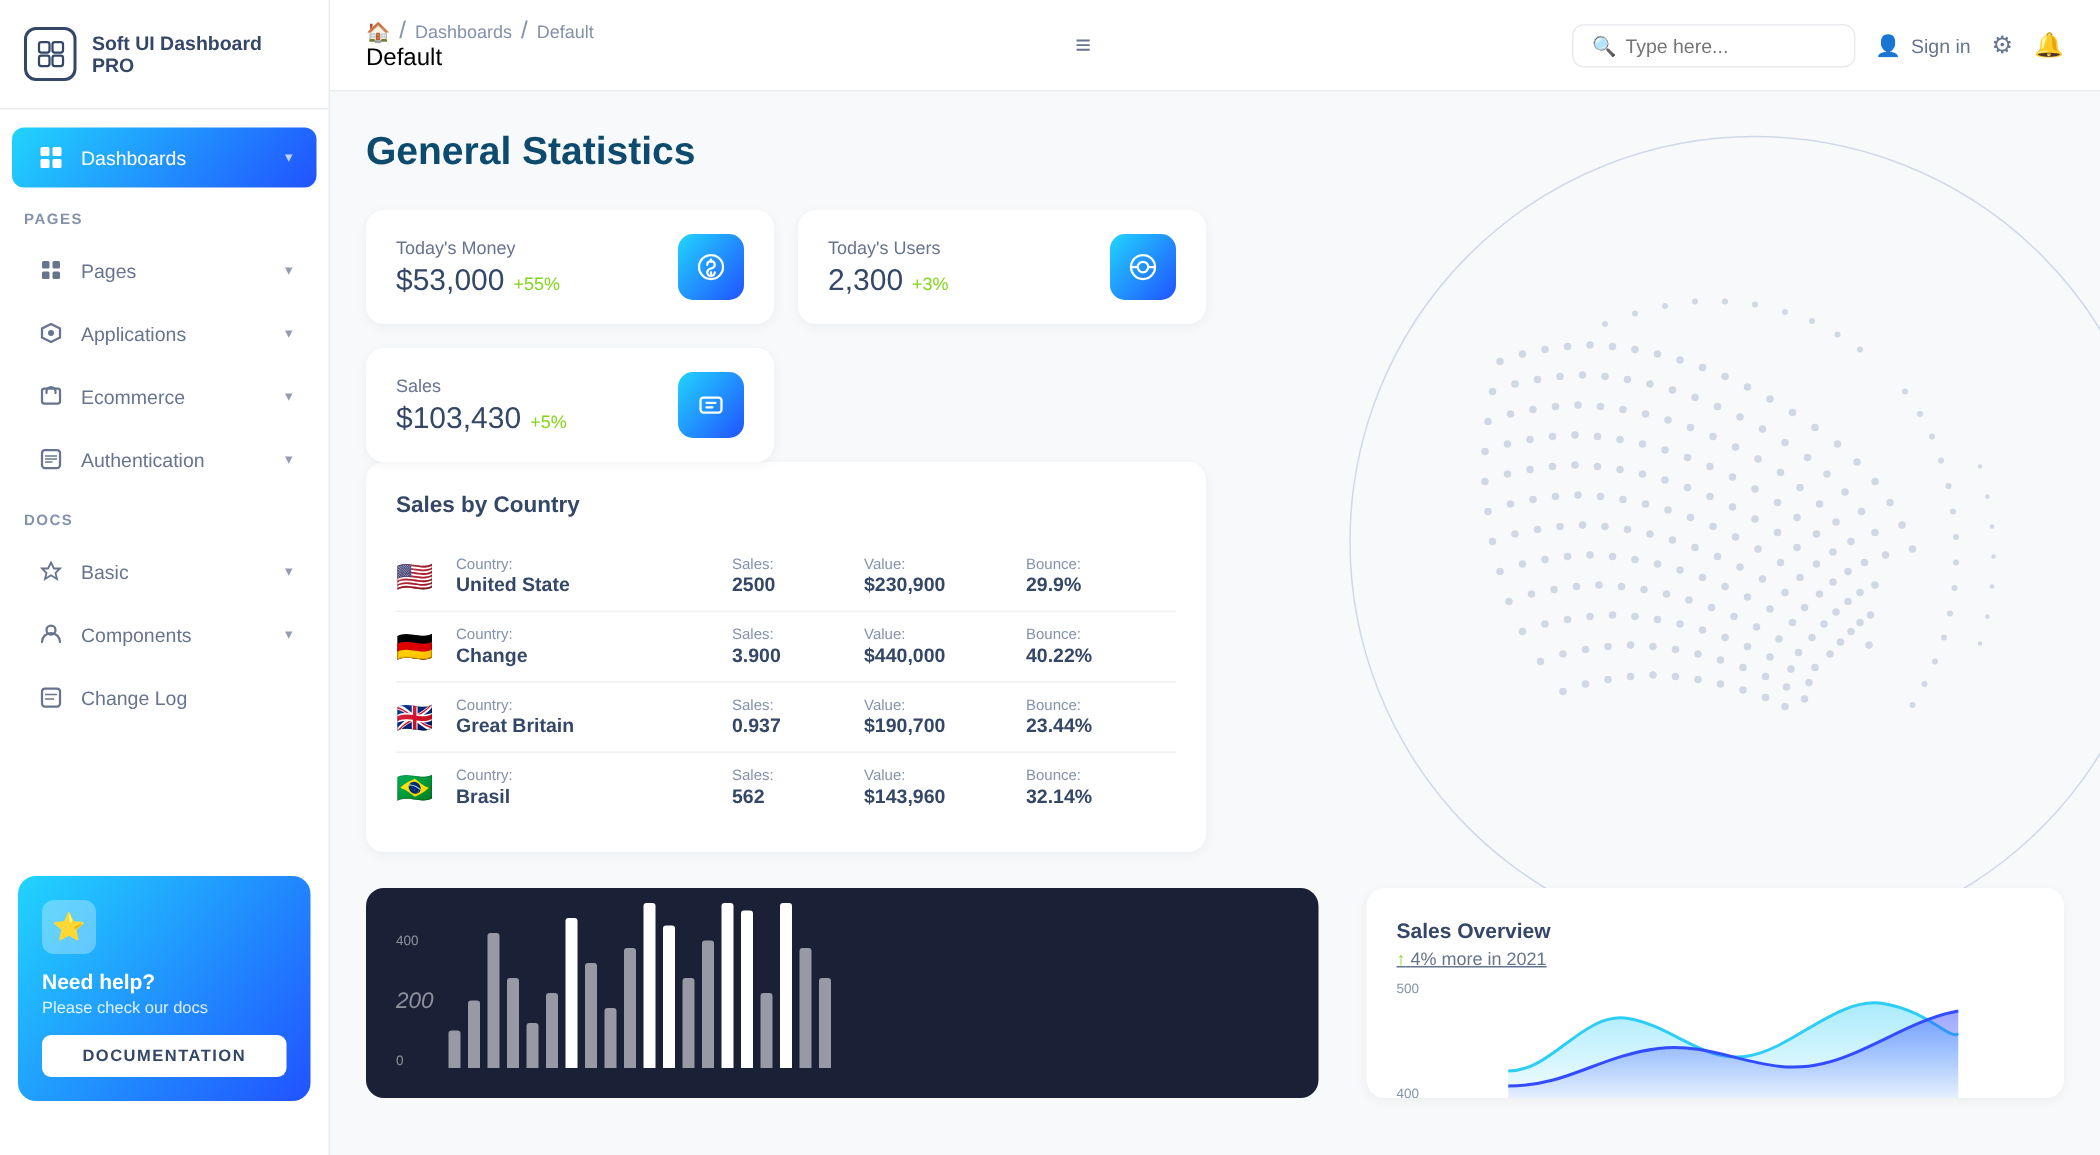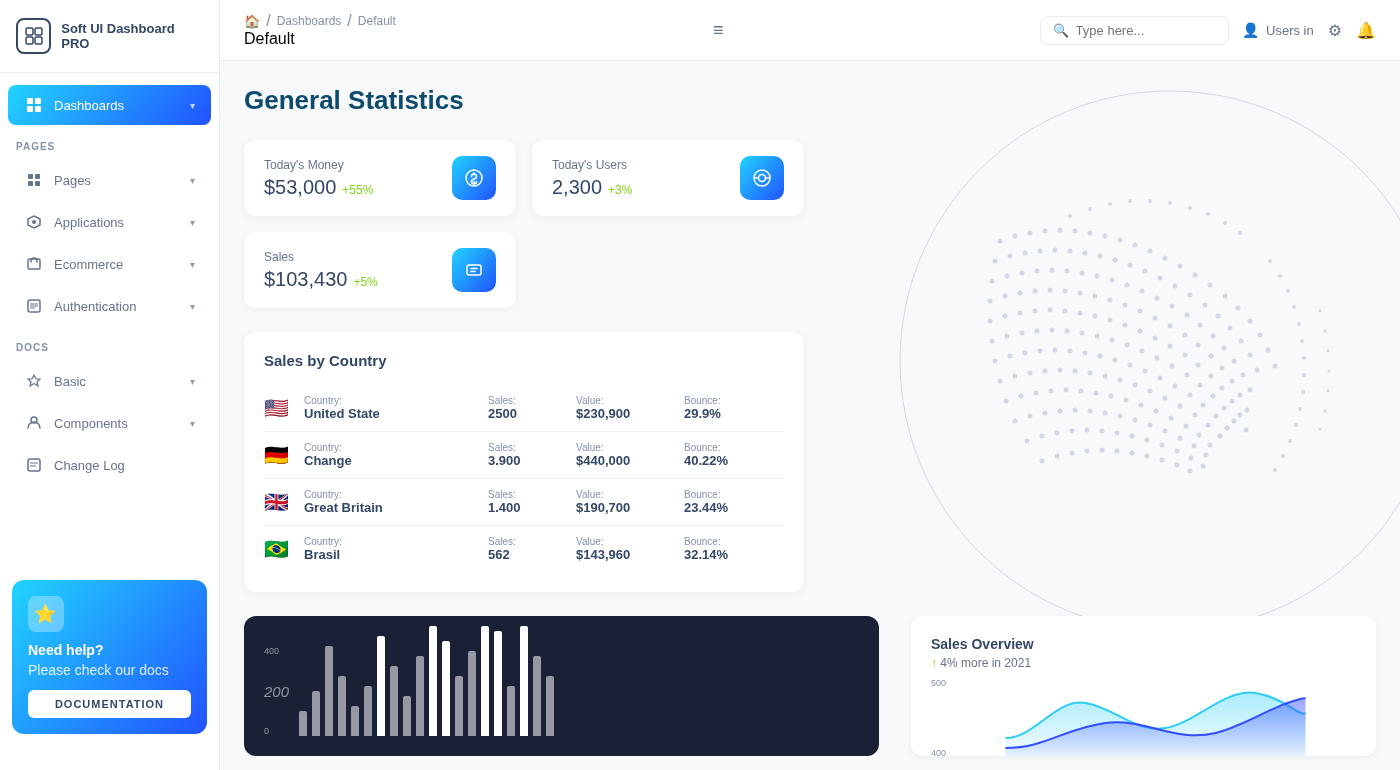--- a/index.html
+++ b/index.html
@@ -64,21 +64,21 @@
       overflow: hidden;
     }
     .help-star {
       width: 36px; height: 36px;
       background: rgba(255,255,255,0.3);
       border-radius: 8px;
       display: flex; align-items: center; justify-content: center;
       font-size: 18px; margin-bottom: 10px;
     }
     .help-title { font-size: 14px; font-weight: 700; margin-bottom: 4px; }
-    .help-sub { font-size: 14px; opacity: 0.85; margin-bottom: 12px; }
+    .help-sub { font-size: 11px; opacity: 0.85; margin-bottom: 12px; }
     .help-btn {
       background: #fff;
       color: #344767;
       border: none;
       border-radius: 6px;
       padding: 8px 16px;
       font-size: 11px;
       font-weight: 700;
       cursor: pointer;
       letter-spacing: 1px;
@@ -140,21 +140,20 @@
       position: relative;
     }
 
     .page-title { font-size: 26px; font-weight: 700; color: #0c4a6e; margin-bottom: 24px; }
 
     
     .stats-grid {
       display: grid;
       grid-template-columns: 1fr 1fr;
       gap: 16px;
-      margin-bottom: 24px;
       max-width: 560px;
     }
     .stat-card {
       background: #fff;
       border-radius: 12px;
       padding: 16px 20px;
       display: flex;
       align-items: center;
       justify-content: space-between;
       box-shadow: 0 2px 8px rgba(0,0,0,0.05);
@@ -230,21 +229,21 @@
     .sales-overview-card {
       background: #fff;
       border-radius: 12px;
       padding: 20px;
       flex: 1;
       height: 140px;
       box-shadow: 0 2px 8px rgba(0,0,0,0.05);
       overflow: hidden;
     }
     .so-title { font-size: 14px; font-weight: 700; color: #344767; margin-bottom: 4px; }
-    .so-sub { font-size: 12px; color: #67748e; }
+    .so-sub { font-size: 12px; color: #67748e; text-decoration: underline; }
 
     .wave-chart {
       margin-top: 8px;
       height: 80px;
       position: relative;
     }
     .wave-y-labels {
       position: absolute; left: 0; top: 0;
       display: flex; flex-direction: column; justify-content: space-between;
       height: 100%; font-size: 9px; color: #8392ab;
@@ -390,21 +389,21 @@
 
     <span class="hamburger">≡</span>
 
     <div class="topbar-right">
       <div class="search-box">
         <span class="search-icon">🔍</span>
         <input type="text" placeholder="Type here..." style="">
       </div>
       <div class="sign-in-btn">
         <span style="font-size:14px;">👤</span>
-        <span>Users in</span>
+        <span>Sign in</span>
       </div>
       <span class="topbar-icon">⚙</span>
       <span class="topbar-icon">🔔</span>
     </div>
   </div>
 
   <div class="content">
 
     <div class="globe-bg">
       <svg class="globe-svg" viewBox="0 0 580 630" xmlns="http://www.w3.org/2000/svg">
@@ -777,21 +776,21 @@
       </div>
     </div>
             <div class="country-row">
       <span class="country-flag">🇬🇧</span>
       <div class="country-col">
         <div class="country-label">Country:</div>
         <div class="country-name">Great Britain</div>
       </div>
       <div class="country-col">
         <div class="col-label">Sales:</div>
-        <div class="col-val">1.400</div>
+        <div class="col-val">0.937</div>
       </div>
       <div class="country-col">
         <div class="col-label">Value:</div>
         <div class="col-val">$190,700</div>
       </div>
       <div class="country-col">
         <div class="col-label">Bounce:</div>
         <div class="col-val">23.44%</div>
       </div>
     </div>

